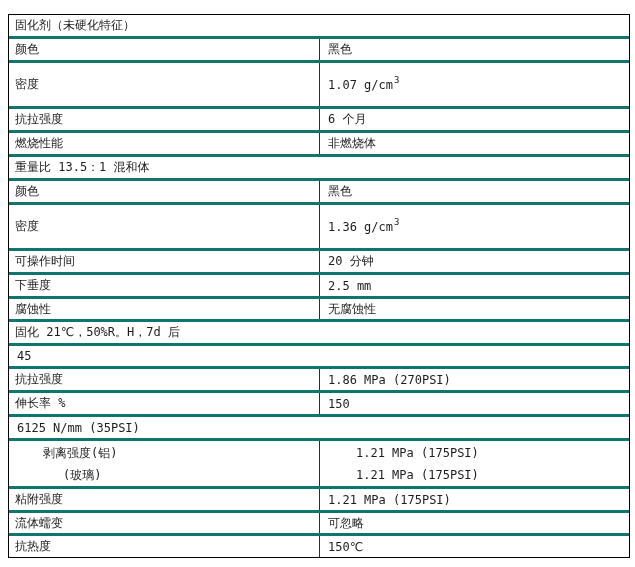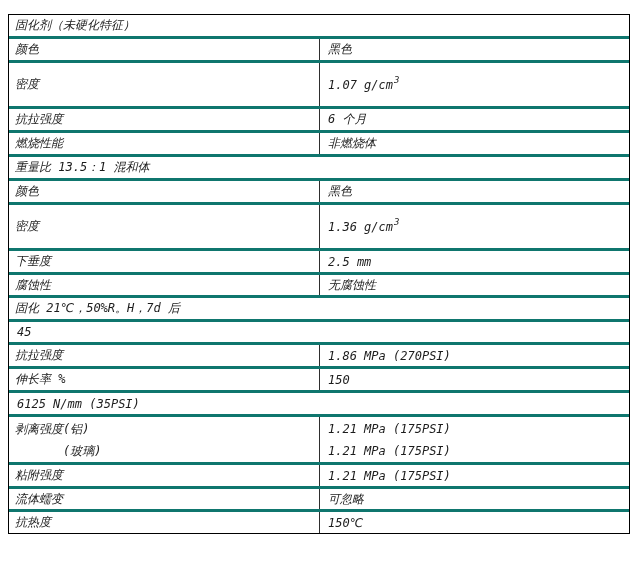--- a/index.html
+++ b/index.html
@@ -8,32 +8,31 @@
     background:#ffffff;
     font-family:"DejaVu Sans Mono","DejaVu Sans",serif;
     font-size:12px;color:#1c1c1c;
     position:relative;overflow:hidden;
     -webkit-font-smoothing:antialiased;
   }
   .spec-table{
     position:absolute;left:8px;top:14px;width:622px;
     border:1px solid #000;background:#fff;
     box-sizing:border-box;
-    font-style:italic;
   }
   .tr{display:flex;box-sizing:border-box;border-top:3px solid #0f766e;}
   .tr:first-child{border-top:none;}
   .td{display:flex;align-items:center;box-sizing:border-box;overflow:hidden;white-space:nowrap;}
   .td.label{width:311px;border-right:1px solid #2e2e2e;padding-left:6px;}
   .td.value{flex:1;padding-left:8px;}
   .tr.section .td.full{width:100%;padding-left:6px;border-right:none;}
   .h21{height:21px}.h23{height:23px}.h24{height:24px}.h46{height:46px}.h48{height:48px}
   sup{font-size:9px;line-height:0;position:relative;top:-5px;margin-left:1px;}
   .two-line{flex-direction:column;align-items:flex-start;justify-content:center;}
-  .two-line .line{line-height:22px;display:block;}
+  .two-line .line{line-height:22px;display:block;margin-left:28px;}
   .two-line .line.indent{margin-left:48px;}
 </style>
 </head>
 <body>
 
 <div class="spec-table">
 
   <div class="tr section h21">
     <div class="td full">固化剂（未硬化特征）</div>
   </div>
@@ -63,20 +62,24 @@
   <div class="tr h24">
     <div class="td label">颜色</div>
     <div class="td value">黑色</div>
   </div>
   <div class="tr h46">
     <div class="td label">密度</div>
     <div class="td value">
         <span>1.36 g/cm</span>
         <sup>3</sup>
       </div>
+  </div>
+  <div class="tr h24">
+    <div class="td label">可操作时间</div>
+    <div class="td value">20 分钟</div>
   </div>
   <div class="tr h24">
     <div class="td label">下垂度</div>
     <div class="td value">2.5 mm</div>
   </div>
   <div class="tr h23">
     <div class="td label">腐蚀性</div>
     <div class="td value">无腐蚀性</div>
   </div>
 

